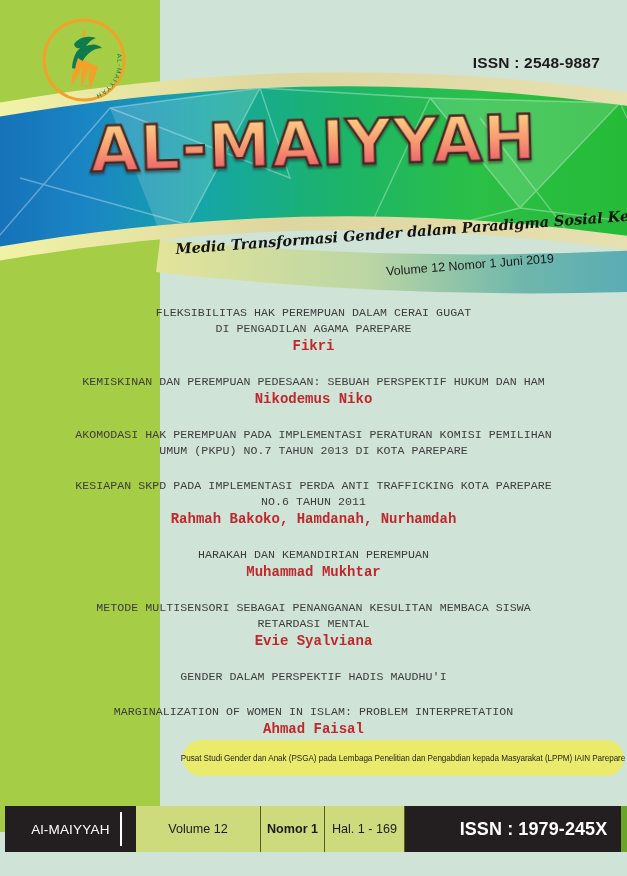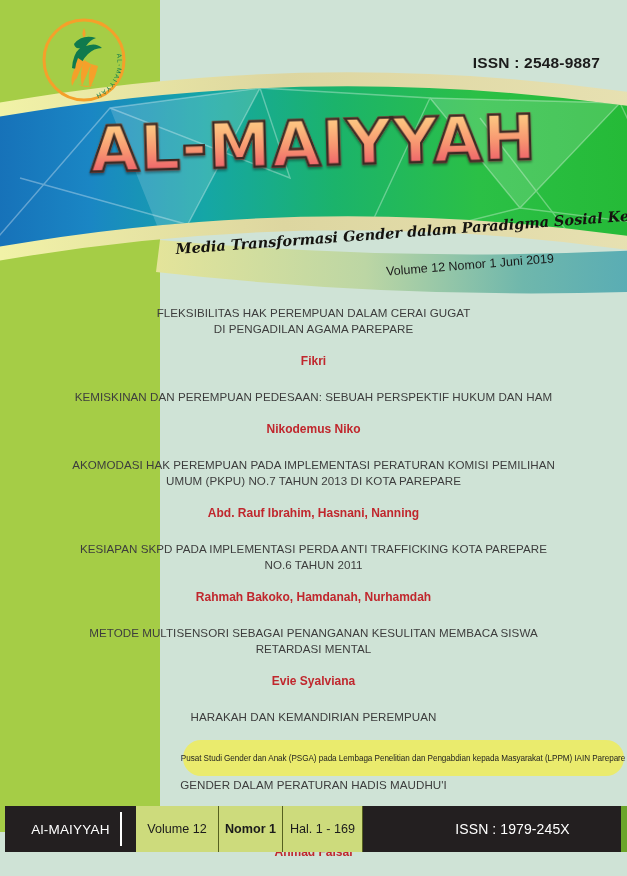--- a/index.html
+++ b/index.html
@@ -110,34 +110,35 @@
   
   .articles {
     position: absolute;
     left: 0; top: 305px;
     width: 627px;
     z-index: 5;
   }
   .article {
     text-align: center;
     margin-bottom: 19px;
+    font-family: Liberation Mono, monospace;
   }
   .article .atitle {
     font-size: 11.6px;
     line-height: 16px;
     letter-spacing: .05px;
     color: #3d3d3d;
     white-space: pre-line;
   }
   .article .aauthors {
-    font-size: 12px;
+    font-size: 14px;
     line-height: 17px;
     font-weight: bold;
     color: #c0272d;
-    margin-top: 16px;
+    margin-top: 1px;
   }
 
   
   .publisher-band {
     position: absolute;
     left: 183px; top: 740px;
     width: 441px; height: 36px;
     background: #eaeb6d;
     display: flex;
     align-items: center;
@@ -181,33 +182,33 @@
   }
   .bb-cell {
     background: #cddb7c;
     color: #1b1b1b;
     display: flex;
     align-items: center;
     justify-content: center;
     font-size: 12.6px;
     border-right: 1.5px solid #55601f;
   }
-  .bb-cell.c1 { width: 83px; }
+  .bb-cell.c1 { width: 125px; }
   .bb-cell.c2 { width: 64px; font-weight: bold; }
   .bb-cell.c3 { width: 80px; }
   .bb-cell.c4 { width: 108px; border-right: none; }
   .bb-issn {
     flex: 1;
     background: #231f20;
     color: #ffffff;
     display: flex;
     align-items: center;
     justify-content: center;
-    font-size: 14px;
-    font-weight: normal;
+    font-size: 18px;
+    font-weight: bold;
     letter-spacing: .1px;
     padding-left: 40px;
   }
   .bar-edge {
     position: absolute;
     right: 0; top: 806px;
     width: 6px; height: 46px;
     background: #6aa52a;
     z-index: 8;
   }
@@ -303,42 +304,41 @@
     </div>
 
     <div class="article">
       <div class="atitle">KEMISKINAN DAN PEREMPUAN PEDESAAN: SEBUAH PERSPEKTIF HUKUM DAN HAM</div>
       <div class="aauthors">Nikodemus Niko</div>
     </div>
 
     <div class="article">
       <div class="atitle">AKOMODASI HAK PEREMPUAN PADA IMPLEMENTASI PERATURAN KOMISI PEMILIHAN
 UMUM (PKPU) NO.7 TAHUN 2013 DI KOTA PAREPARE</div>
-      <div class="aauthors">Abd. Rauf Ibrahim, Hasnani, Nanning</div>
     </div>
 
     <div class="article">
       <div class="atitle">KESIAPAN SKPD PADA IMPLEMENTASI PERDA ANTI TRAFFICKING KOTA PAREPARE
 NO.6 TAHUN 2011</div>
       <div class="aauthors">Rahmah Bakoko, Hamdanah, Nurhamdah</div>
     </div>
 
     <div class="article">
+      <div class="atitle">HARAKAH DAN KEMANDIRIAN PEREMPUAN</div>
+      <div class="aauthors">Muhammad Mukhtar</div>
+    </div>
+
+    <div class="article">
       <div class="atitle">METODE MULTISENSORI SEBAGAI PENANGANAN KESULITAN MEMBACA SISWA
 RETARDASI MENTAL</div>
       <div class="aauthors">Evie Syalviana</div>
     </div>
 
     <div class="article">
-      <div class="atitle">HARAKAH DAN KEMANDIRIAN PEREMPUAN</div>
-      <div class="aauthors">Muhammad Mukhtar</div>
-    </div>
-
-    <div class="article">
-      <div class="atitle">GENDER DALAM PERATURAN HADIS MAUDHU'I</div>
+      <div class="atitle">GENDER DALAM PERSPEKTIF HADIS MAUDHU'I</div>
     </div>
 
     <div class="article">
       <div class="atitle">MARGINALIZATION OF WOMEN IN ISLAM: PROBLEM INTERPRETATION</div>
       <div class="aauthors">Ahmad Faisal</div>
     </div>
 
   </div>
 
   <div class="publisher-band">

